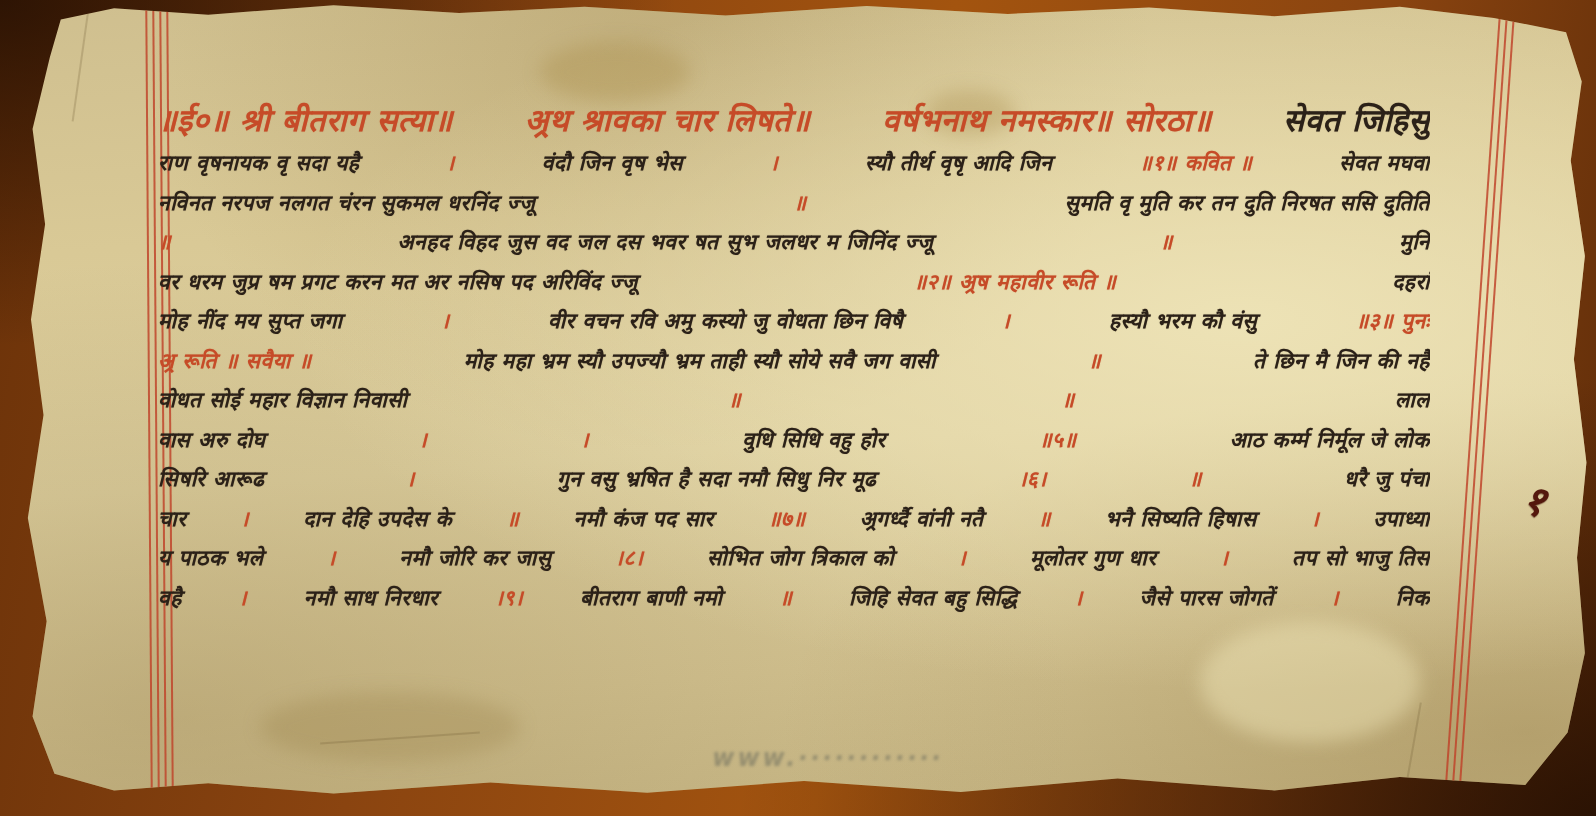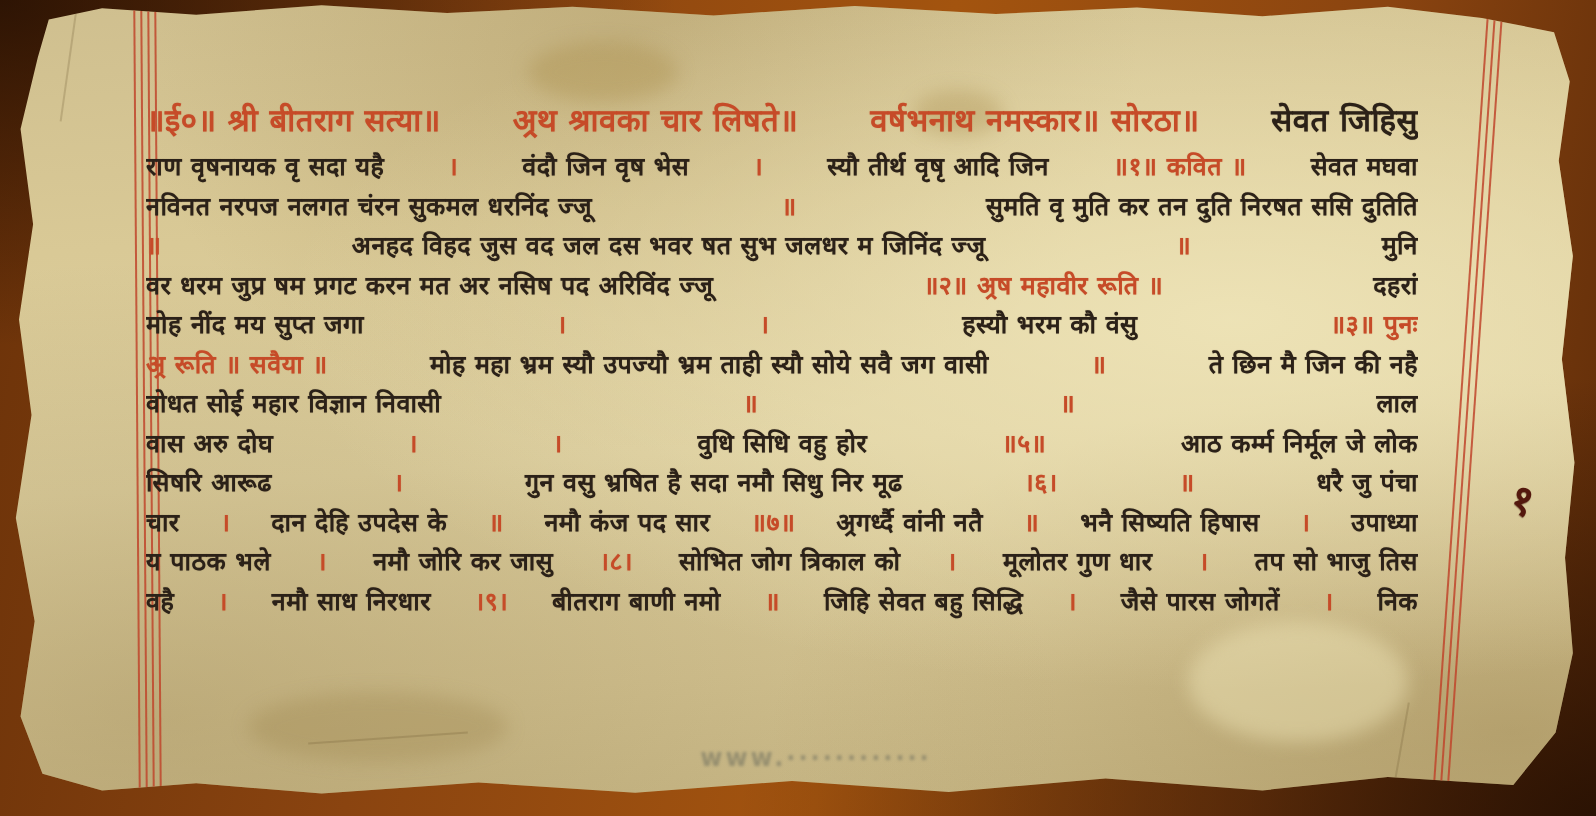--- a/index.html
+++ b/index.html
@@ -9,41 +9,42 @@
   html,body{margin:0;padding:0;background:#3a1d06;}
   .stage{
     position:relative;width:1596px;height:816px;overflow:hidden;
     background:
       radial-gradient(ellipse at 100% 100%, rgba(30,12,2,.8), rgba(30,12,2,0) 38%),
       radial-gradient(ellipse at 0% 0%, rgba(25,10,2,.75), rgba(25,10,2,0) 30%),
       linear-gradient(100deg,#6b3209 0%, var(--background-color) 28%, #a3540f 55%, #8a4410 80%, #5e2c09 100%);
     font-family:"DejaVu Sans", sans-serif;
   }
   .paper{
-    position:absolute;left:8px;top:2px;width:1568px;height:794px;
+    position:absolute;left:20px;top:2px;width:1568px;height:794px;
     background:
       radial-gradient(ellipse at 78% 40%, rgba(240,230,186,.85), rgba(240,230,186,0) 55%),
       radial-gradient(ellipse at 40% 6%, rgba(150,124,70,.28), rgba(150,124,70,0) 38%),
       radial-gradient(ellipse at 10% 90%, rgba(148,126,76,.35), rgba(148,126,76,0) 45%),
       radial-gradient(ellipse at 96% 92%, rgba(146,120,66,.4), rgba(146,120,66,0) 35%),
       linear-gradient(176deg,#cfbf8f 0%, #d9c996 28%, #ddcf9f 55%, #d3c392 80%, #c6b685 100%);
     clip-path:polygon(2.6% 2.2%, 6% .8%, 12% 1.6%, 20% .4%, 28% 1.4%, 36% .6%, 45% 1.7%, 54% .5%, 63% 1.5%, 72% .7%, 80% 1.8%, 88% .6%, 94% 2%, 98.6% 3.8%, 99.6% 10%, 98.9% 20%, 99.8% 32%, 99.1% 45%, 99.9% 58%, 99.3% 70%, 99.8% 82%, 98.7% 92%, 96% 98.6%, 88% 97.6%, 80% 99.3%, 70% 97.8%, 60% 99.5%, 50% 98.1%, 40% 99.6%, 30% 98.3%, 20% 99.7%, 12% 98.4%, 6% 99.3%, 2.2% 97.2%, .8% 90%, 1.7% 78%, .5% 65%, 1.5% 52%, .7% 40%, 1.6% 28%, .8% 16%, 1.9% 7%);
+    font-style:italic;
   }
   .stain{position:absolute;border-radius:50%;filter:blur(9px);pointer-events:none;}
   .stain.s1{left:520px;top:40px;width:150px;height:60px;background:rgba(168,140,72,.35);}
   .stain.s2{left:905px;top:88px;width:90px;height:46px;background:rgba(162,134,66,.3);}
   .stain.s3{left:240px;top:690px;width:260px;height:70px;background:rgba(150,124,70,.28);}
   .stain.s4{left:1180px;top:620px;width:220px;height:120px;background:rgba(235,225,180,.5);}
   .rules{position:absolute;top:0;height:100%;display:flex;gap:5px;}
   .rules .rule{width:2px;height:100%;background:var(--rule-red);opacity:.85;}
   .rules.left{left:128px;transform:rotate(-.4deg);}
   .rules.right{left:1452px;transform:rotate(4deg);transform-origin:50% 50%;}
   .text-block{position:absolute;left:138px;top:96px;width:1272px;}
   .line{display:flex;justify-content:space-between;align-items:baseline;height:39.5px;
-        font-size:25px;font-weight:bold;letter-spacing:.5px;white-space:nowrap;overflow:hidden;
+        font-size:21px;font-weight:bold;letter-spacing:.5px;white-space:nowrap;overflow:hidden;
         text-shadow:0 0 1px rgba(40,24,8,.35);}
   .line.first{height:50px;font-size:31px;}
   .seg.black{color:var(--ink-black);}
   .seg.red{color:var(--ink-red);text-shadow:0 0 1px rgba(190,70,30,.4);}
   .folio{position:absolute;left:1504px;top:468px;font-size:42px;font-weight:bold;
          color:#54180d;transform:rotate(14deg);text-shadow:0 1px 1px rgba(60,15,5,.5);}
   .watermark{position:absolute;left:618px;top:742px;width:380px;text-align:center;
              color:var(--watermark-color);opacity:.55;filter:blur(1.4px);
              font-size:24px;letter-spacing:3px;font-weight:bold;}
   .crease{position:absolute;background:rgba(110,90,50,.25);pointer-events:none;}
@@ -104,20 +105,21 @@
           <span class="seg black">मुनि</span>
         </div>
         <div class="line">
           <span class="seg black">वर धरम जुप्र षम प्रगट करन मत अर नसिष पद अरिविंद ज्जू</span>
           <span class="seg red">॥२॥ अ्रष महावीर रूति ॥</span>
           <span class="seg black">दहरां</span>
         </div>
         <div class="line">
           <span class="seg black">मोह नींद मय सुप्त जगा</span>
           <span class="seg red">।</span>
+          <span class="seg black">वीर वचन रवि अमु कस्यो जु वोधता छिन विषै</span>
           <span class="seg red">।</span>
           <span class="seg black">हस्यौ भरम कौ वंसु</span>
           <span class="seg red">॥३॥ पुनः</span>
         </div>
         <div class="line">
           <span class="seg red">अ्र रूति ॥ सवैया ॥</span>
           <span class="seg black">मोह महा भ्रम स्यौ उपज्यौ भ्रम ताही स्यौ सोये सवै जग वासी</span>
           <span class="seg red">॥</span>
           <span class="seg black">ते छिन मै जिन की नहै</span>
         </div>

